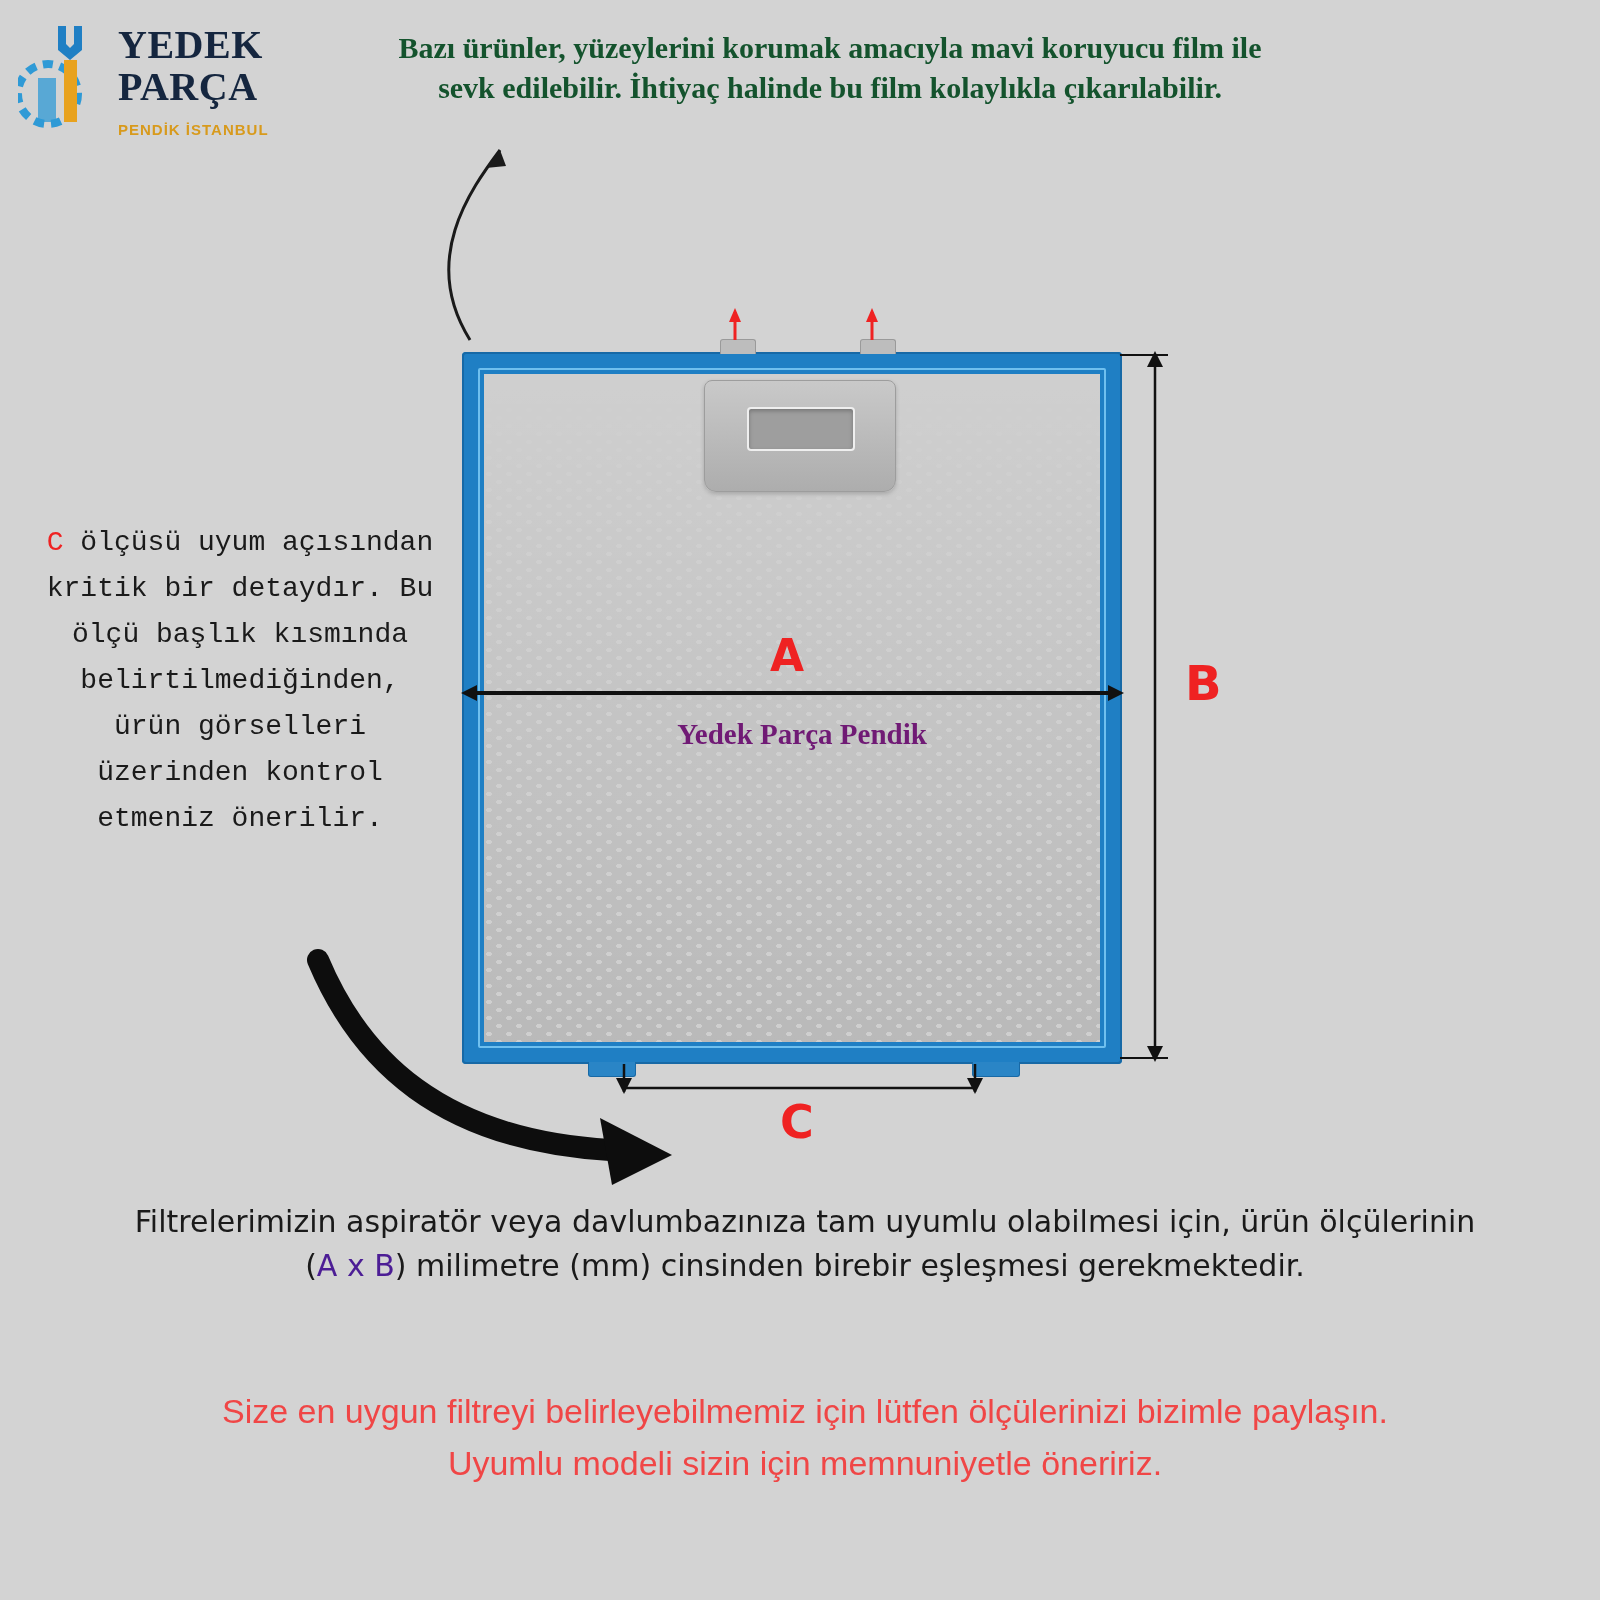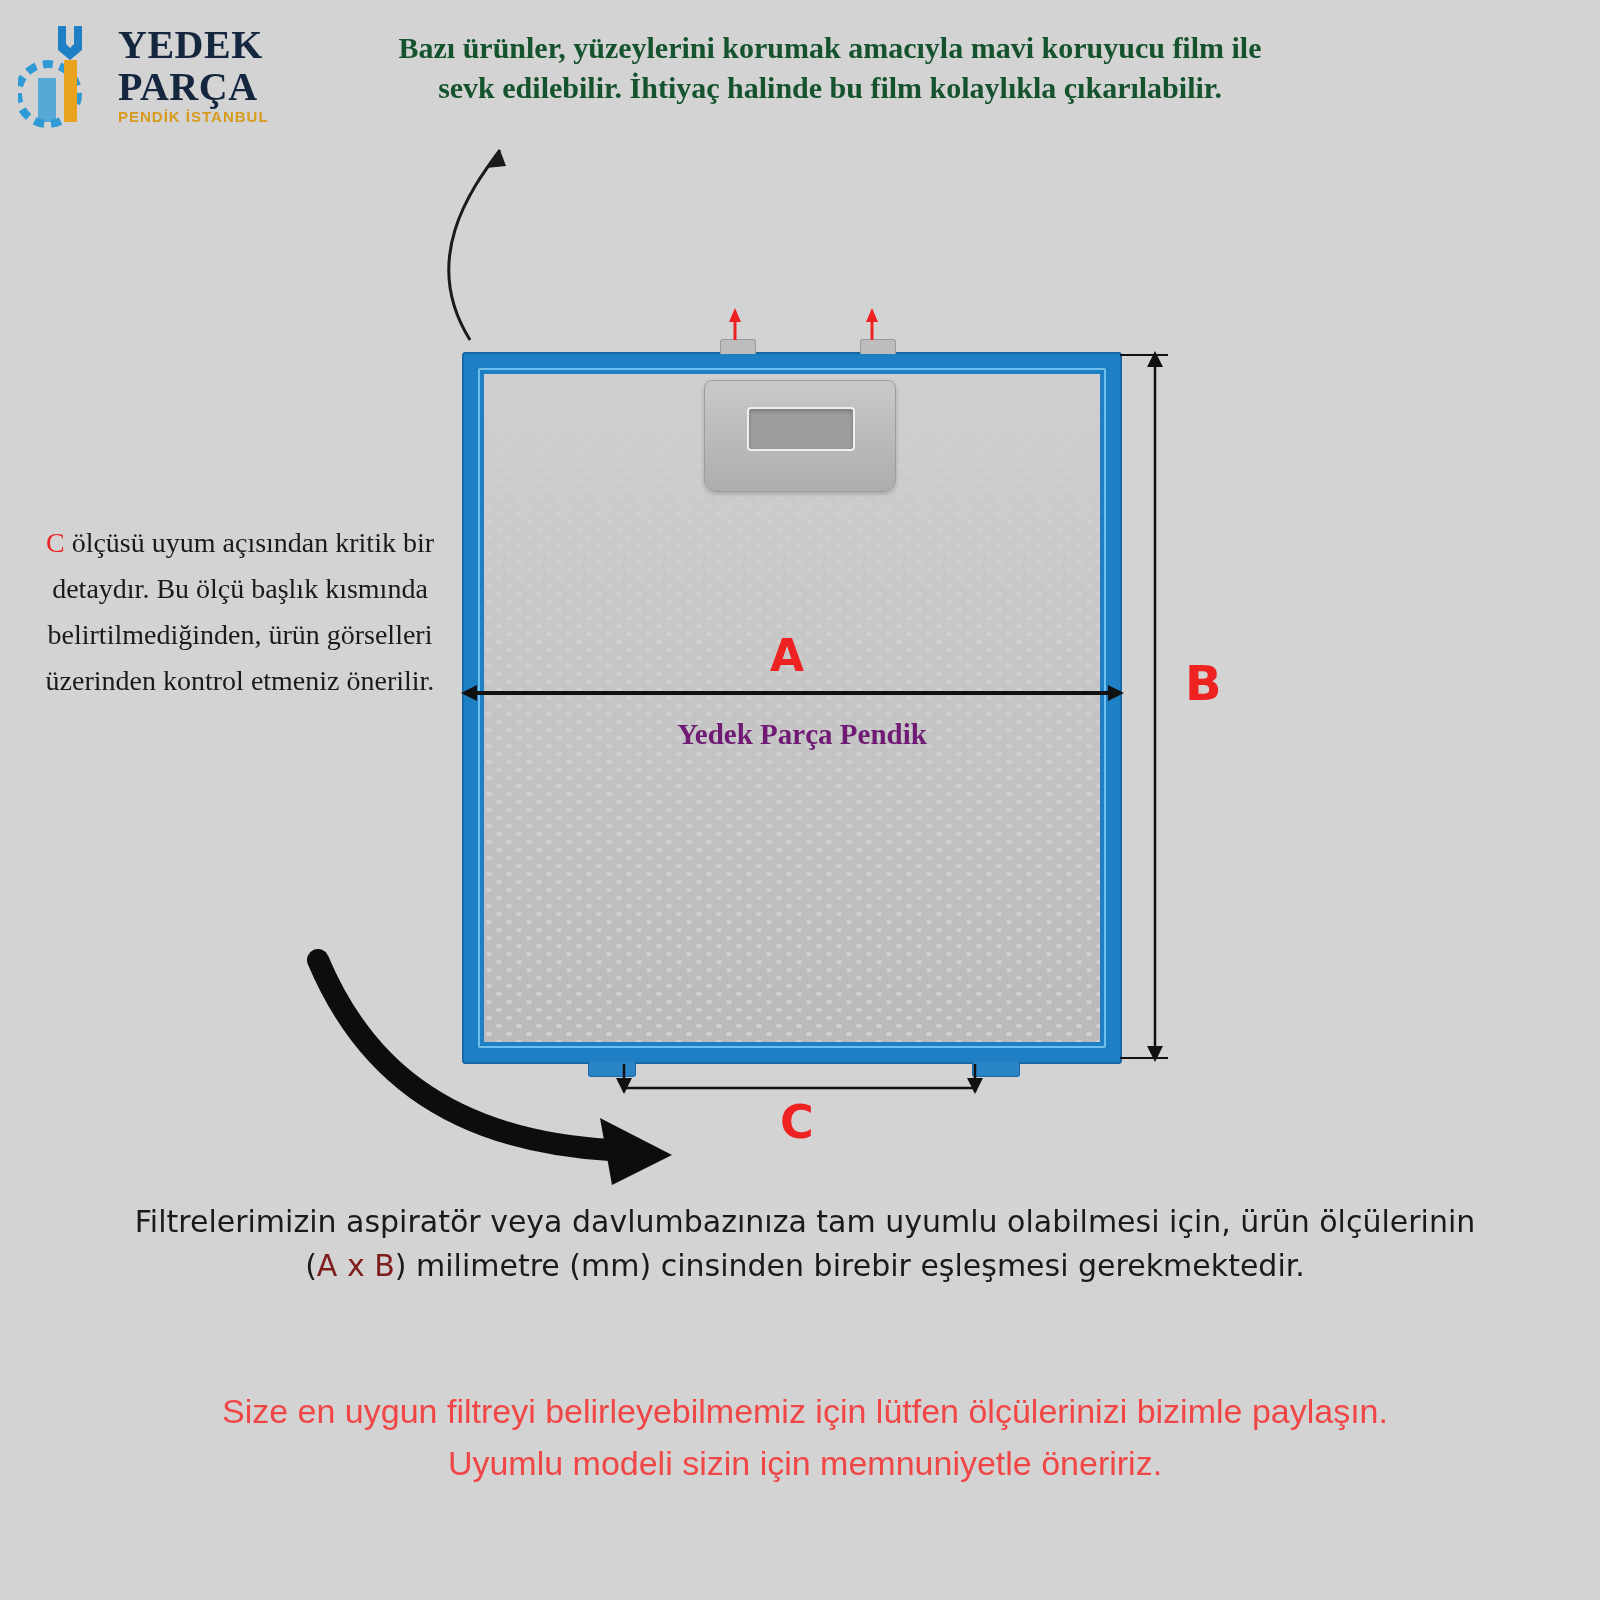--- a/index.html
+++ b/index.html
@@ -47,21 +47,21 @@
     line-height: 42px;
     color: #15263f;
     letter-spacing: 0.5px;
   }
   .logo-sub {
     font-family: "Liberation Sans", sans-serif;
     font-weight: bold;
     font-size: 15px;
     color: #d89a1c;
     letter-spacing: 1px;
-    margin-top: 0;
+    margin-top: 13px;
   }
 
   
   .top-heading {
     position: absolute;
     left: 380px;
     top: 28px;
     width: 900px;
     text-align: center;
     font-family: "Liberation Serif", serif;
@@ -88,21 +88,21 @@
     font-weight: bold;
   }
 
   
   .left-note {
     position: absolute;
     left: 40px;
     top: 520px;
     width: 400px;
     text-align: center;
-    font-family: Liberation Serif, serif;
+    font-family: Liberation Mono, monospace;
     font-size: 28px;
     line-height: 46px;
     color: #1a1a1a;
   }
   .left-note .hl {
     color: #ef2222;
   }
 
   
   .bottom-note {
@@ -110,21 +110,21 @@
     left: 120px;
     top: 1200px;
     width: 1370px;
     text-align: center;
     font-family: "DejaVu Sans", sans-serif;
     font-size: 30px;
     line-height: 44px;
     color: #1a1a1a;
   }
   .bottom-note .hl {
-    color: #7f1d1d;
+    color: #4c1d95;
   }
 
   .red-note {
     position: absolute;
     left: 160px;
     top: 1385px;
     width: 1290px;
     text-align: center;
     font-family: Liberation Sans, sans-serif;
     font-size: 34px;

